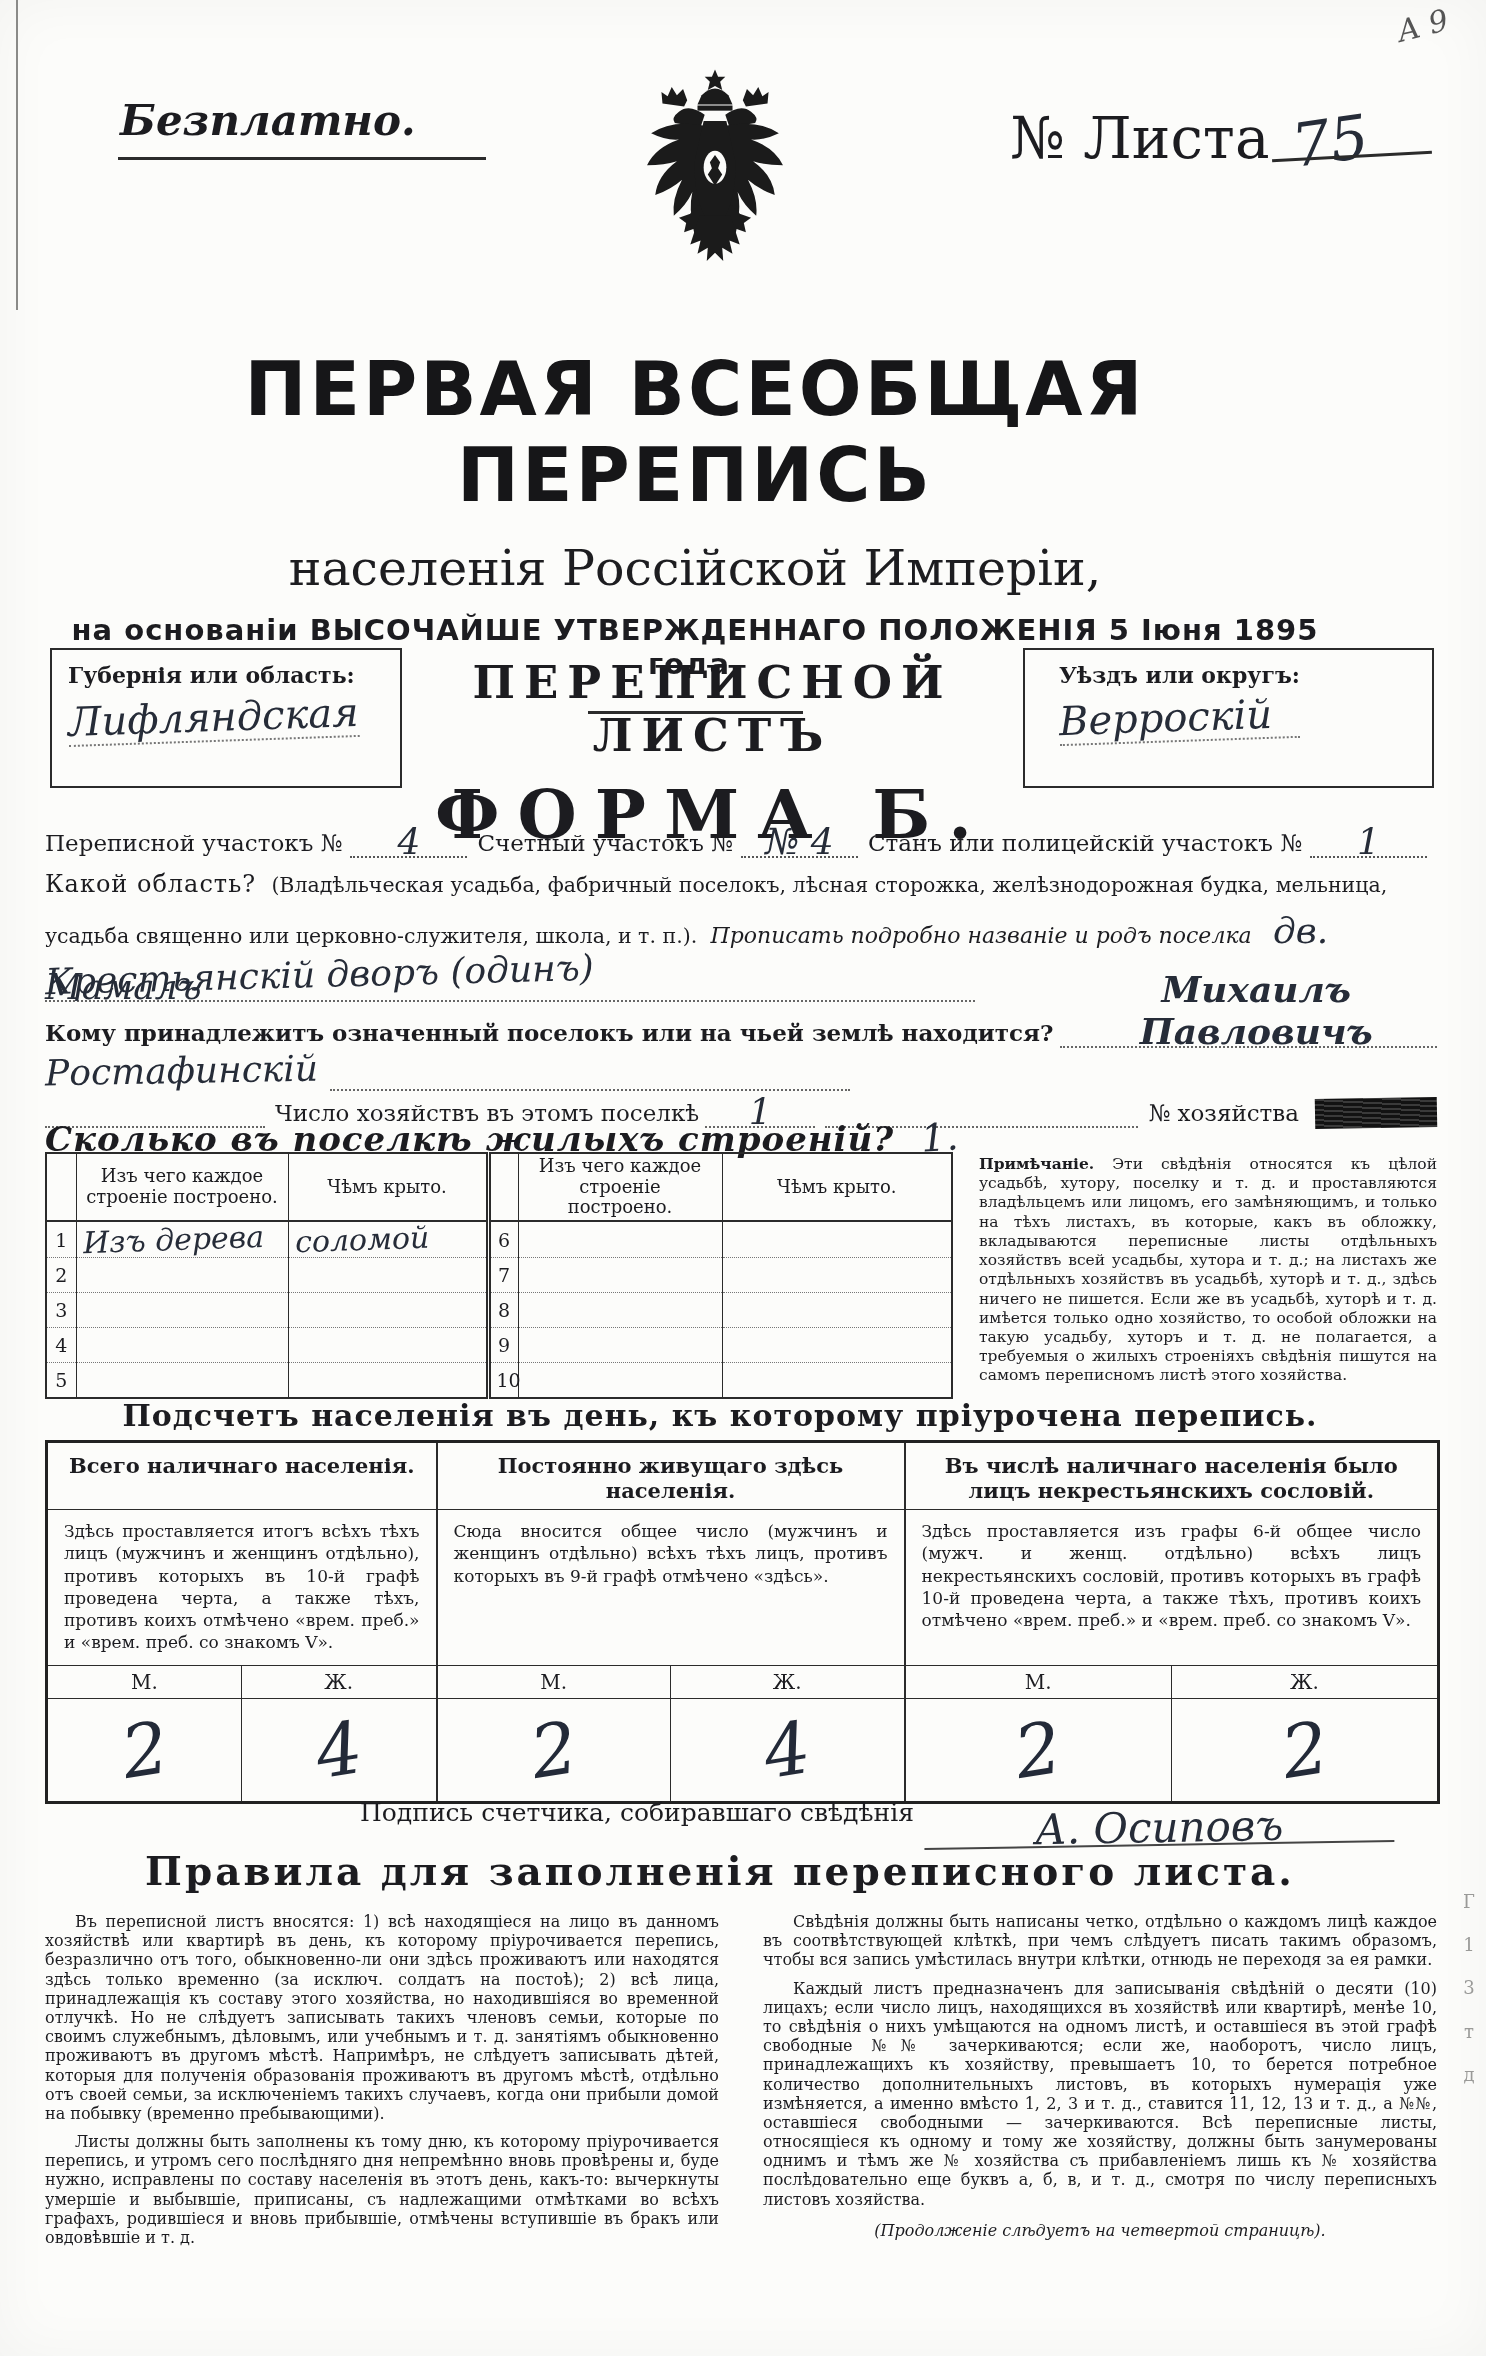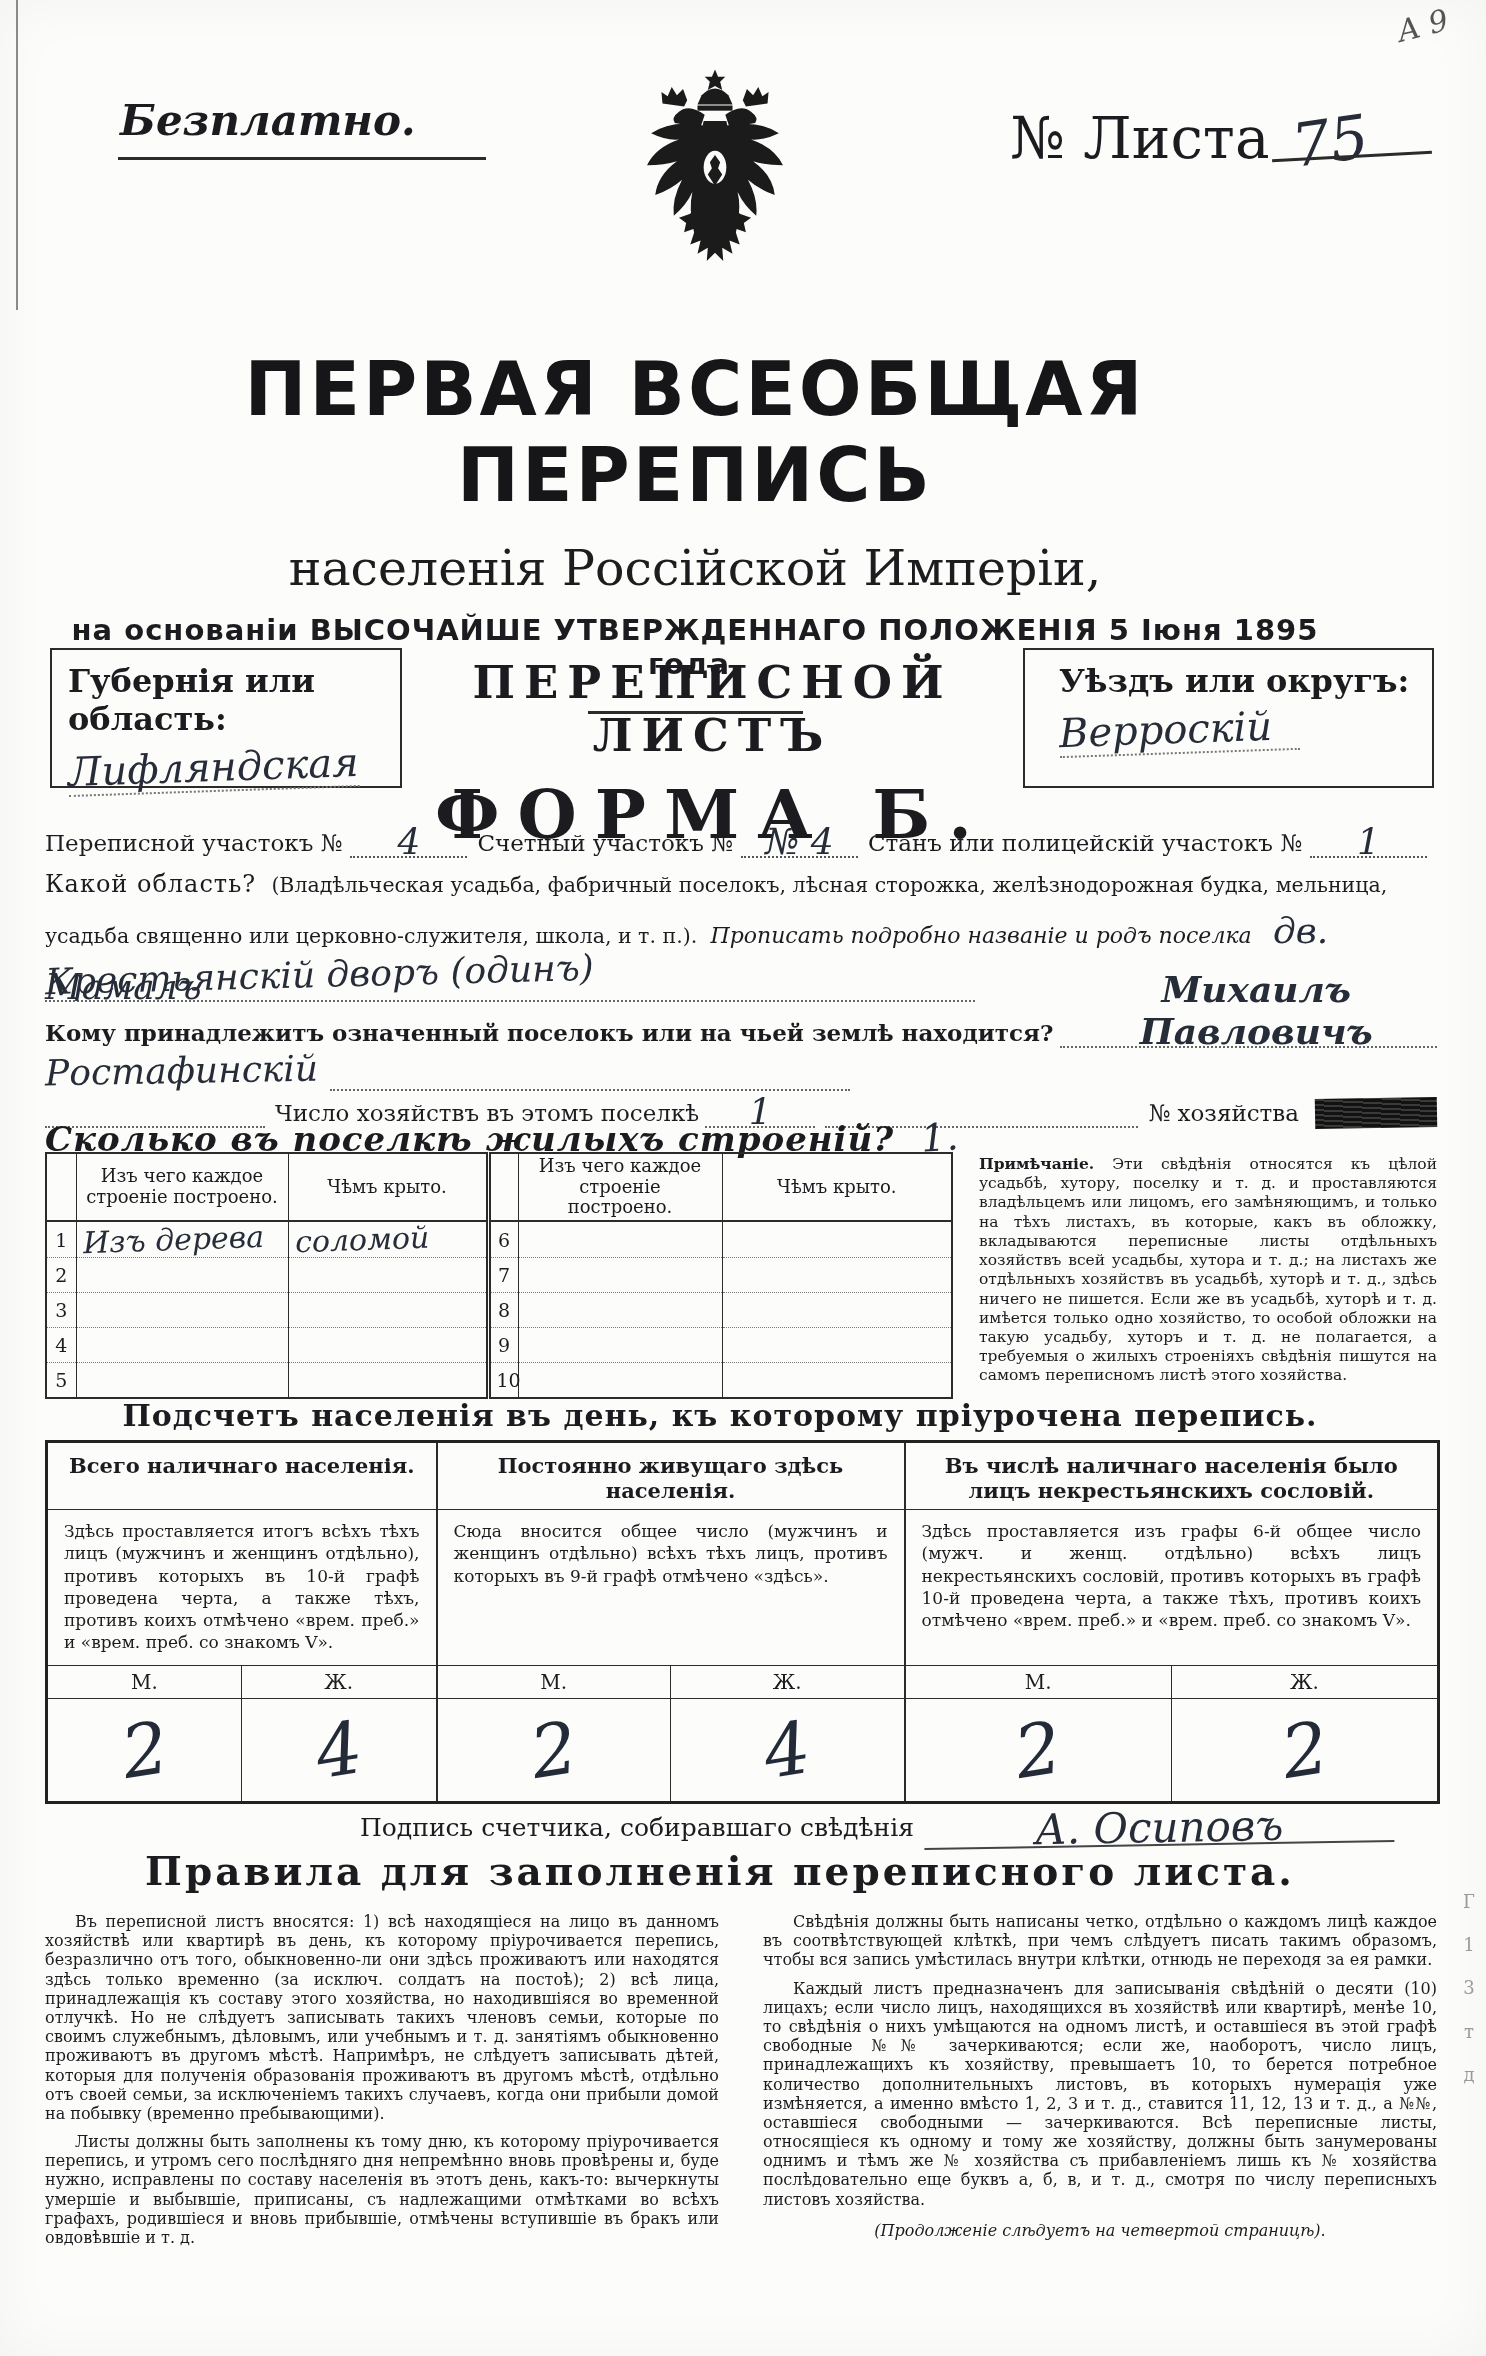--- a/index.html
+++ b/index.html
@@ -29,21 +29,21 @@
   .title-main { font-family:"DejaVu Sans", sans-serif; font-size:74px; font-weight:bold; letter-spacing:3px; color:#161618; }
   .title-sub { margin-top:22px; font-size:49px; color:#1d1d20; }
   .title-basis { margin-top:16px; font-family:"DejaVu Sans", sans-serif; font-size:29px; font-weight:bold; letter-spacing:1px; }
   .title-rule { width:215px; border-top:3px solid #2b2b2b; margin:30px auto 0; }
 
   
   .boxes-row { position:absolute; top:648px; left:50px; width:1384px; height:140px; display:flex; }
   .side-box { border:2px solid #2b2b2b; padding:12px 16px 6px; }
   .side-box.left { width:352px; }
   .side-box.right { width:411px; padding-left:34px; }
-  .box-label { font-size:32px; font-weight:bold; }
+  .box-label { font-size:22px; font-weight:bold; }
   .box-hw { font-size:40px; margin-top:6px; border-bottom:2px dotted #777; display:inline-block; transform:rotate(-2deg); min-width:240px; }
   .box-center { flex:1; text-align:center; padding-top:8px; }
   .form-title { font-size:45px; font-weight:bold; letter-spacing:9px; }
   .form-subtitle { font-size:68px; font-weight:bold; letter-spacing:18px; margin-top:12px; }
 
   
   .precinct-row { position:absolute; top:818px; left:45px; width:1392px; display:flex; align-items:flex-end; font-size:23px; }
   .plbl { white-space:nowrap; padding:0 6px 2px 0; }
   .pfill { flex:1; min-width:80px; border-bottom:2px dotted #555; text-align:center; position:relative; height:40px; margin:0 10px 0 2px; }
   .pval { font-size:36px; position:absolute; bottom:-6px; left:0; right:0; }
@@ -101,21 +101,21 @@
   .ct-desc td { font-size:17px; line-height:1.3; text-align:justify; padding:10px 16px 12px; height:152px; }
   .ct-mf td { border-top:1.5px solid #2b2b2b; border-bottom:1.5px solid #2b2b2b; text-align:center;
               font-size:20px; padding:4px 0; vertical-align:middle; }
   .ct-vals td { height:104px; text-align:center; vertical-align:middle; }
   .g-sep { border-left:2.5px solid #2b2b2b; }
   .mf-sep { border-left:1.5px solid #2b2b2b; }
   .hw-num { font-size:72px; display:inline-block; transform:rotate(-9deg); color:#22283­4; }
   .ct-vals .hw-num { color:#232a38; }
 
   
-  .signature-row { position:absolute; top:1798px; left:360px; display:flex; align-items:flex-end; }
+  .signature-row { position:absolute; top:1798px; left:360px; display:flex; }
   .sig-lbl { font-size:25px; padding-bottom:4px; }
   .sig-fill { display:inline-block; width:470px; border-bottom:2px solid #444; margin-left:10px; height:48px;
               text-align:center; transform:rotate(-1deg); position:relative; }
   .sig-hw { font-size:42px; position:absolute; bottom:-8px; left:0; right:0; }
 
   
   .rules-heading { position:absolute; top:1848px; left:30px; width:1380px; text-align:center;
                    font-size:39px; font-weight:bold; letter-spacing:3px; }
   .rules-cols { position:absolute; top:1912px; left:45px; width:1392px; display:flex; gap:44px; }
   .rcol { flex:1; }

